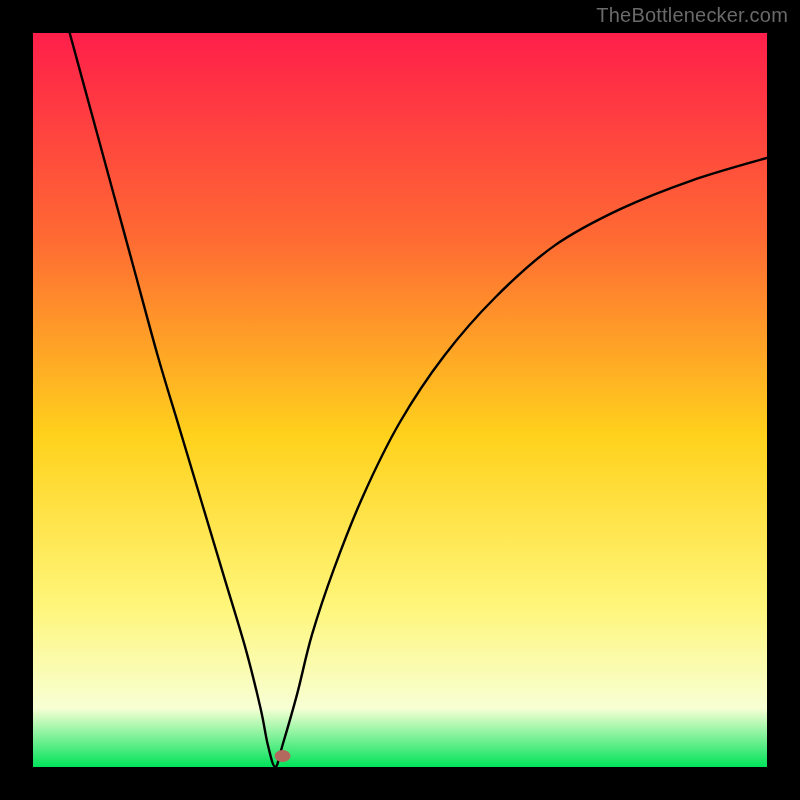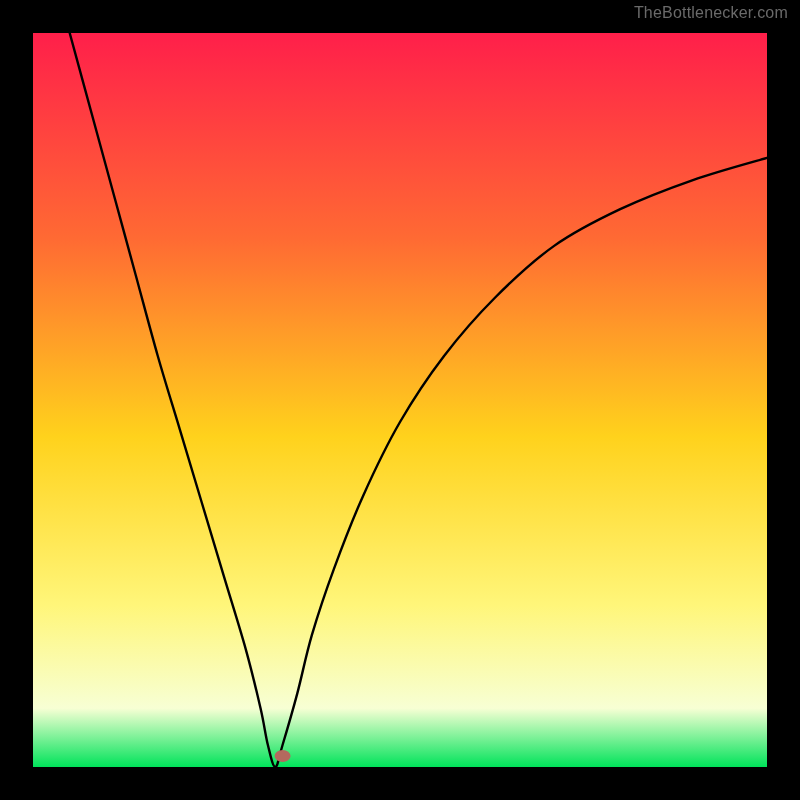--- a/index.html
+++ b/index.html
@@ -17,21 +17,21 @@
     top: 0;
     left: 0;
     width: 800px;
     height: 800px;
   }
   .watermark {
     position: absolute;
     top: 4px;
     right: 12px;
     color: #6a6a6a;
-    font-size: 16px;
+    font-size: 20px;
     letter-spacing: 0.2px;
     user-select: none;
   }
   svg {
     display: block;
   }
 </style>
 </head>
 <body>
 

